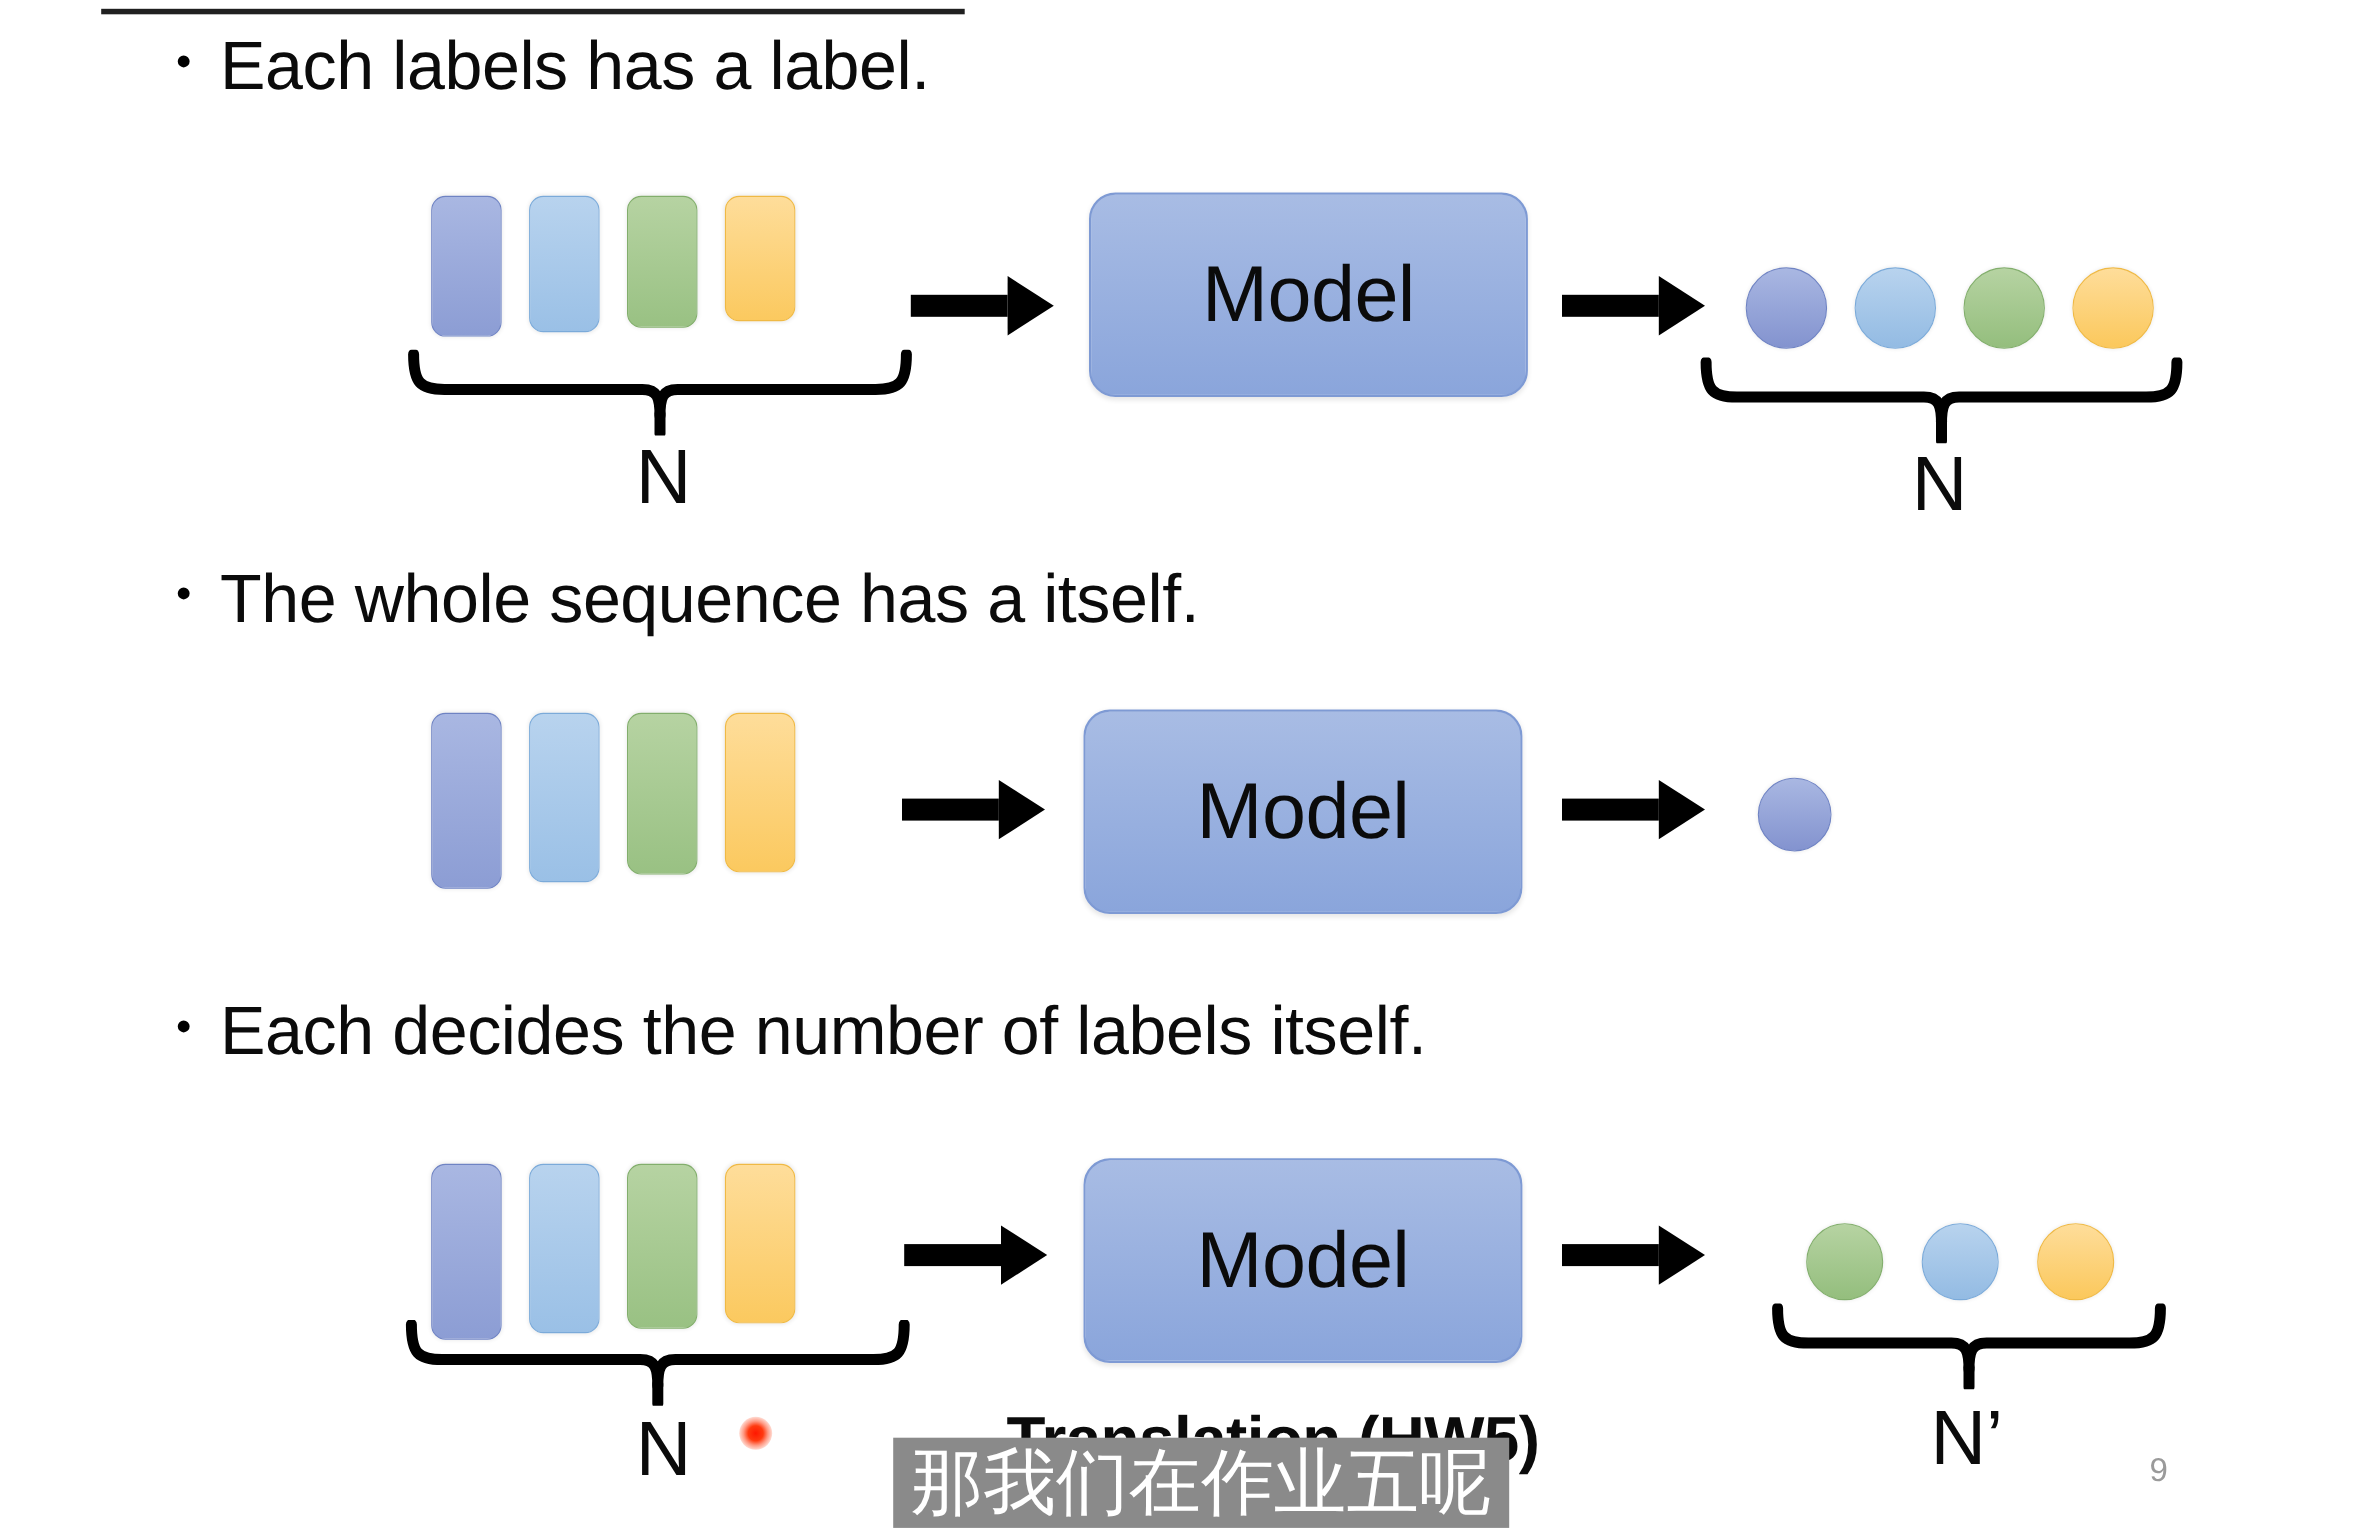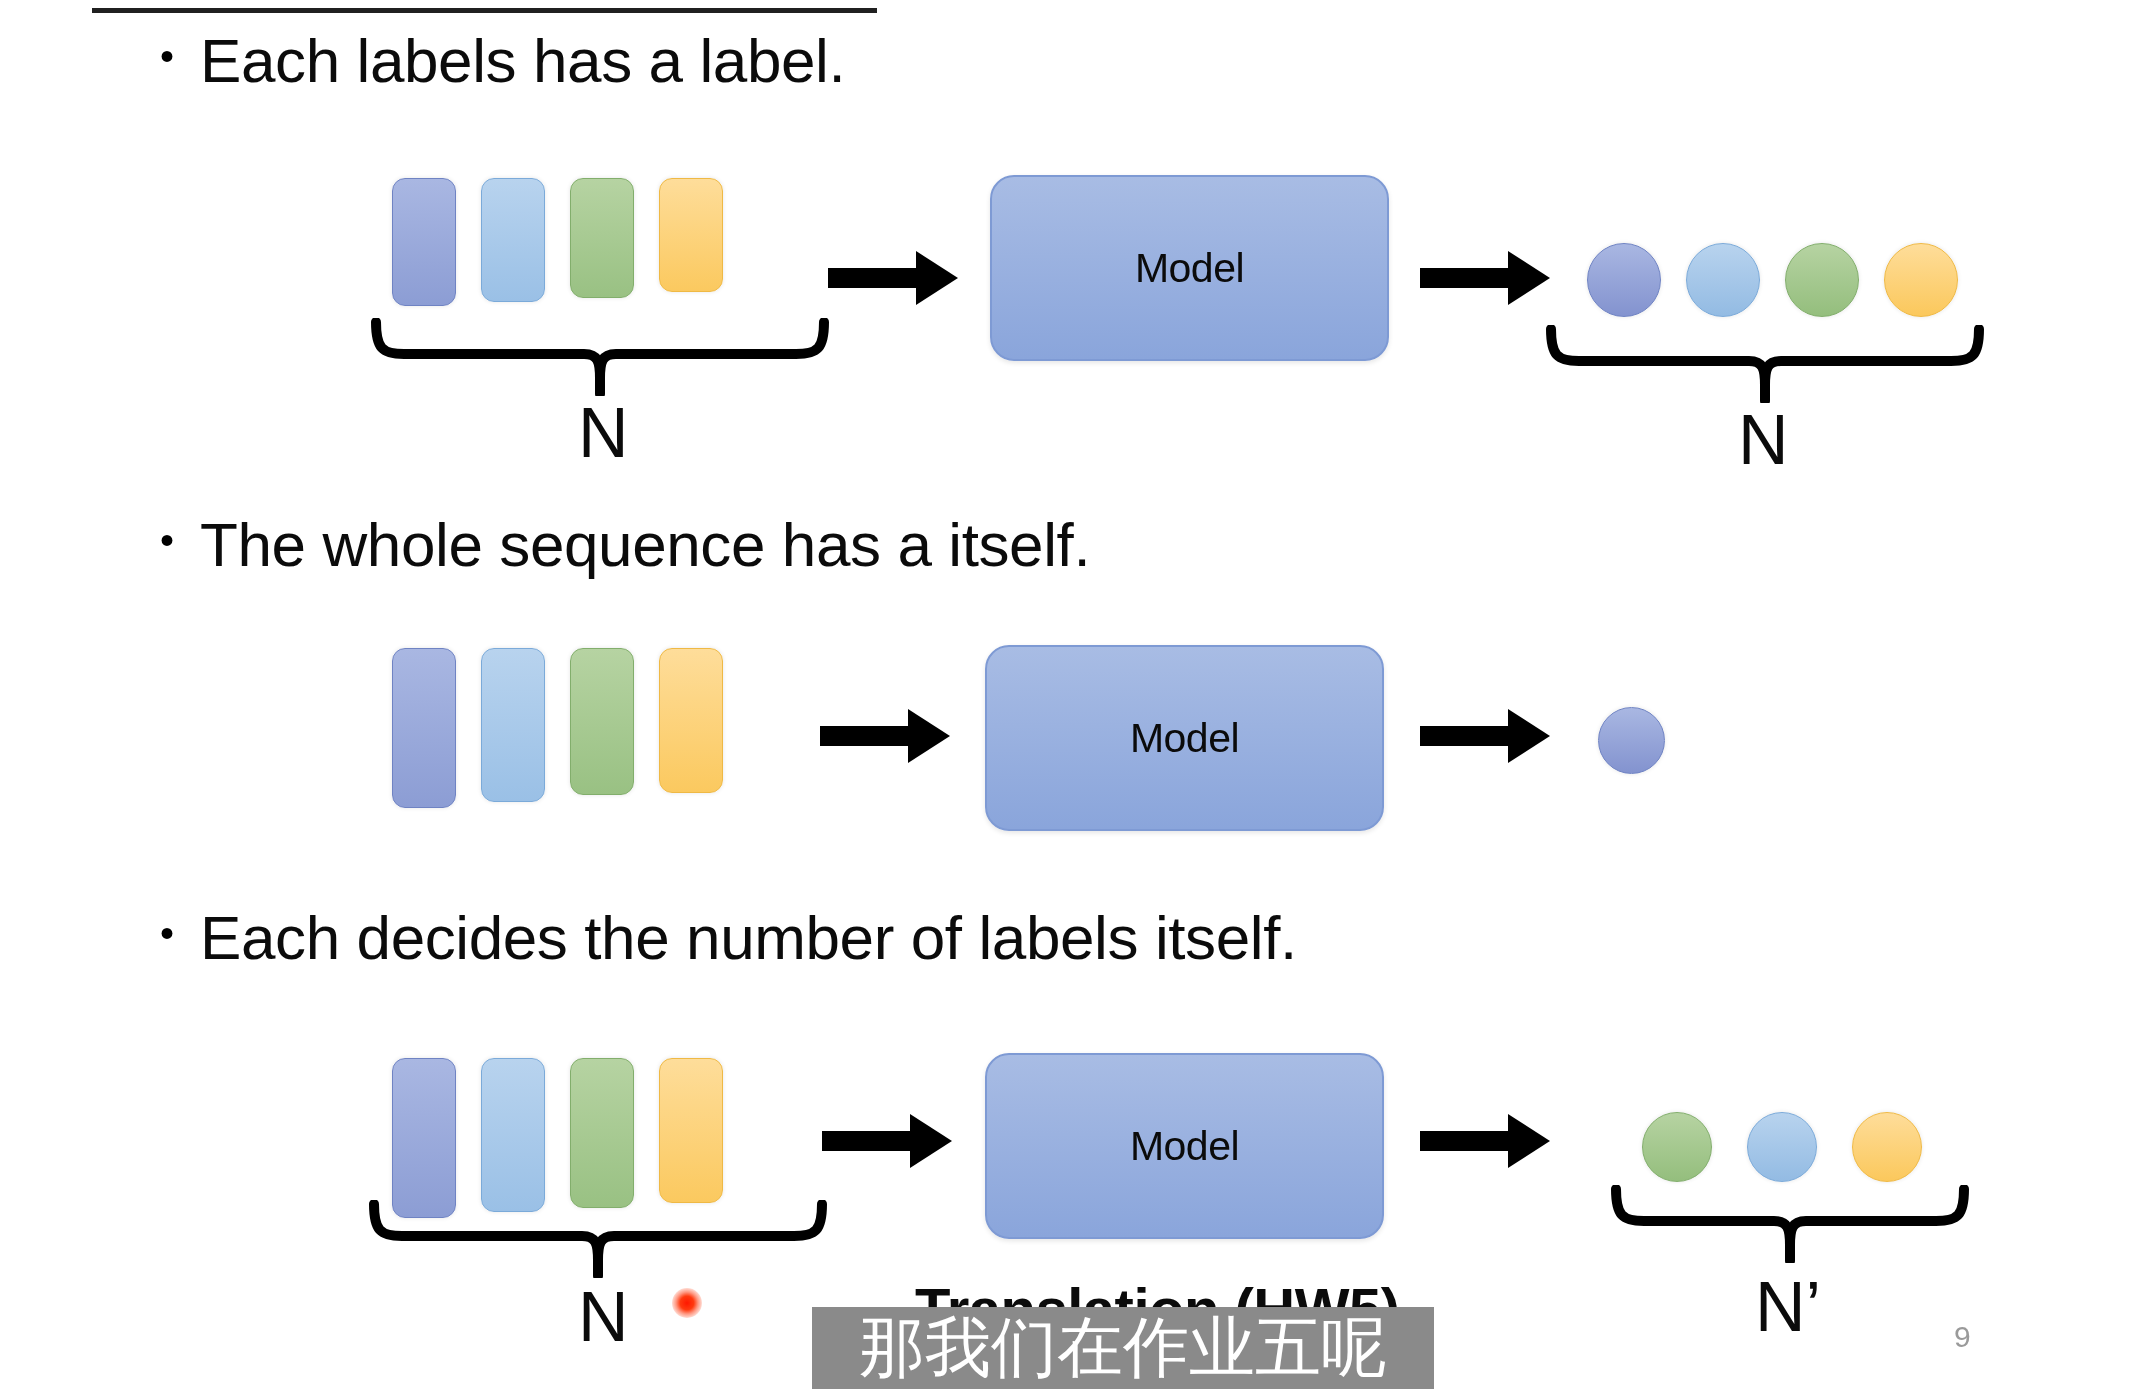--- a/index.html
+++ b/index.html
@@ -54,21 +54,21 @@
   .bar.c4{background:linear-gradient(180deg,#FEDD9A 0%,#FBC95F 100%);border-color:#EFB945;}
 
   
   .model-box{
     position:absolute;border-radius:24px;
     background:linear-gradient(180deg,#A8BCE4 0%,#8AA5DB 100%);
     border:2px solid #7E9AD4;
     display:flex;align-items:center;justify-content:center;
     box-shadow:0 2px 5px rgba(0,0,0,0.10);
   }
-  .model-box span{font-size:41px;color:#0b0b0b;letter-spacing:-0.5px;}
+  .model-box span{font-size:72px;color:#0b0b0b;letter-spacing:-0.5px;}
 
   
   .arrow{position:absolute;height:26px;display:flex;align-items:center;}
   .arrow .shaft{height:20px;background:#000;flex:1 1 auto;}
   .arrow .head{
     width:0;height:0;flex:0 0 auto;
     border-top:27px solid transparent;
     border-bottom:27px solid transparent;
     border-left:42px solid #000;
   }
@@ -95,21 +95,21 @@
   }
 
   
   .laser{
     position:absolute;left:672px;top:1288px;width:30px;height:30px;border-radius:50%;
     background:radial-gradient(circle, #ff1800 0%, #ff3a10 32%, rgba(255,70,30,0.55) 52%, rgba(255,90,50,0.18) 72%, rgba(255,110,70,0) 100%);
   }
 
   
   .subtitle-bar{
-    position:absolute;left:812px;top:1307px;width:622px;height:82px;
+    position:absolute;left:812px;top:1307px;width:560px;height:82px;
     background:#8a8a8a;display:flex;align-items:center;justify-content:center;
     overflow:hidden;
   }
   .subtitle-bar span{
     font-size:66px;color:#ffffff;line-height:1;letter-spacing:0px;
     white-space:nowrap;
     font-family:"DejaVu Sans", sans-serif;
   }
 
   

